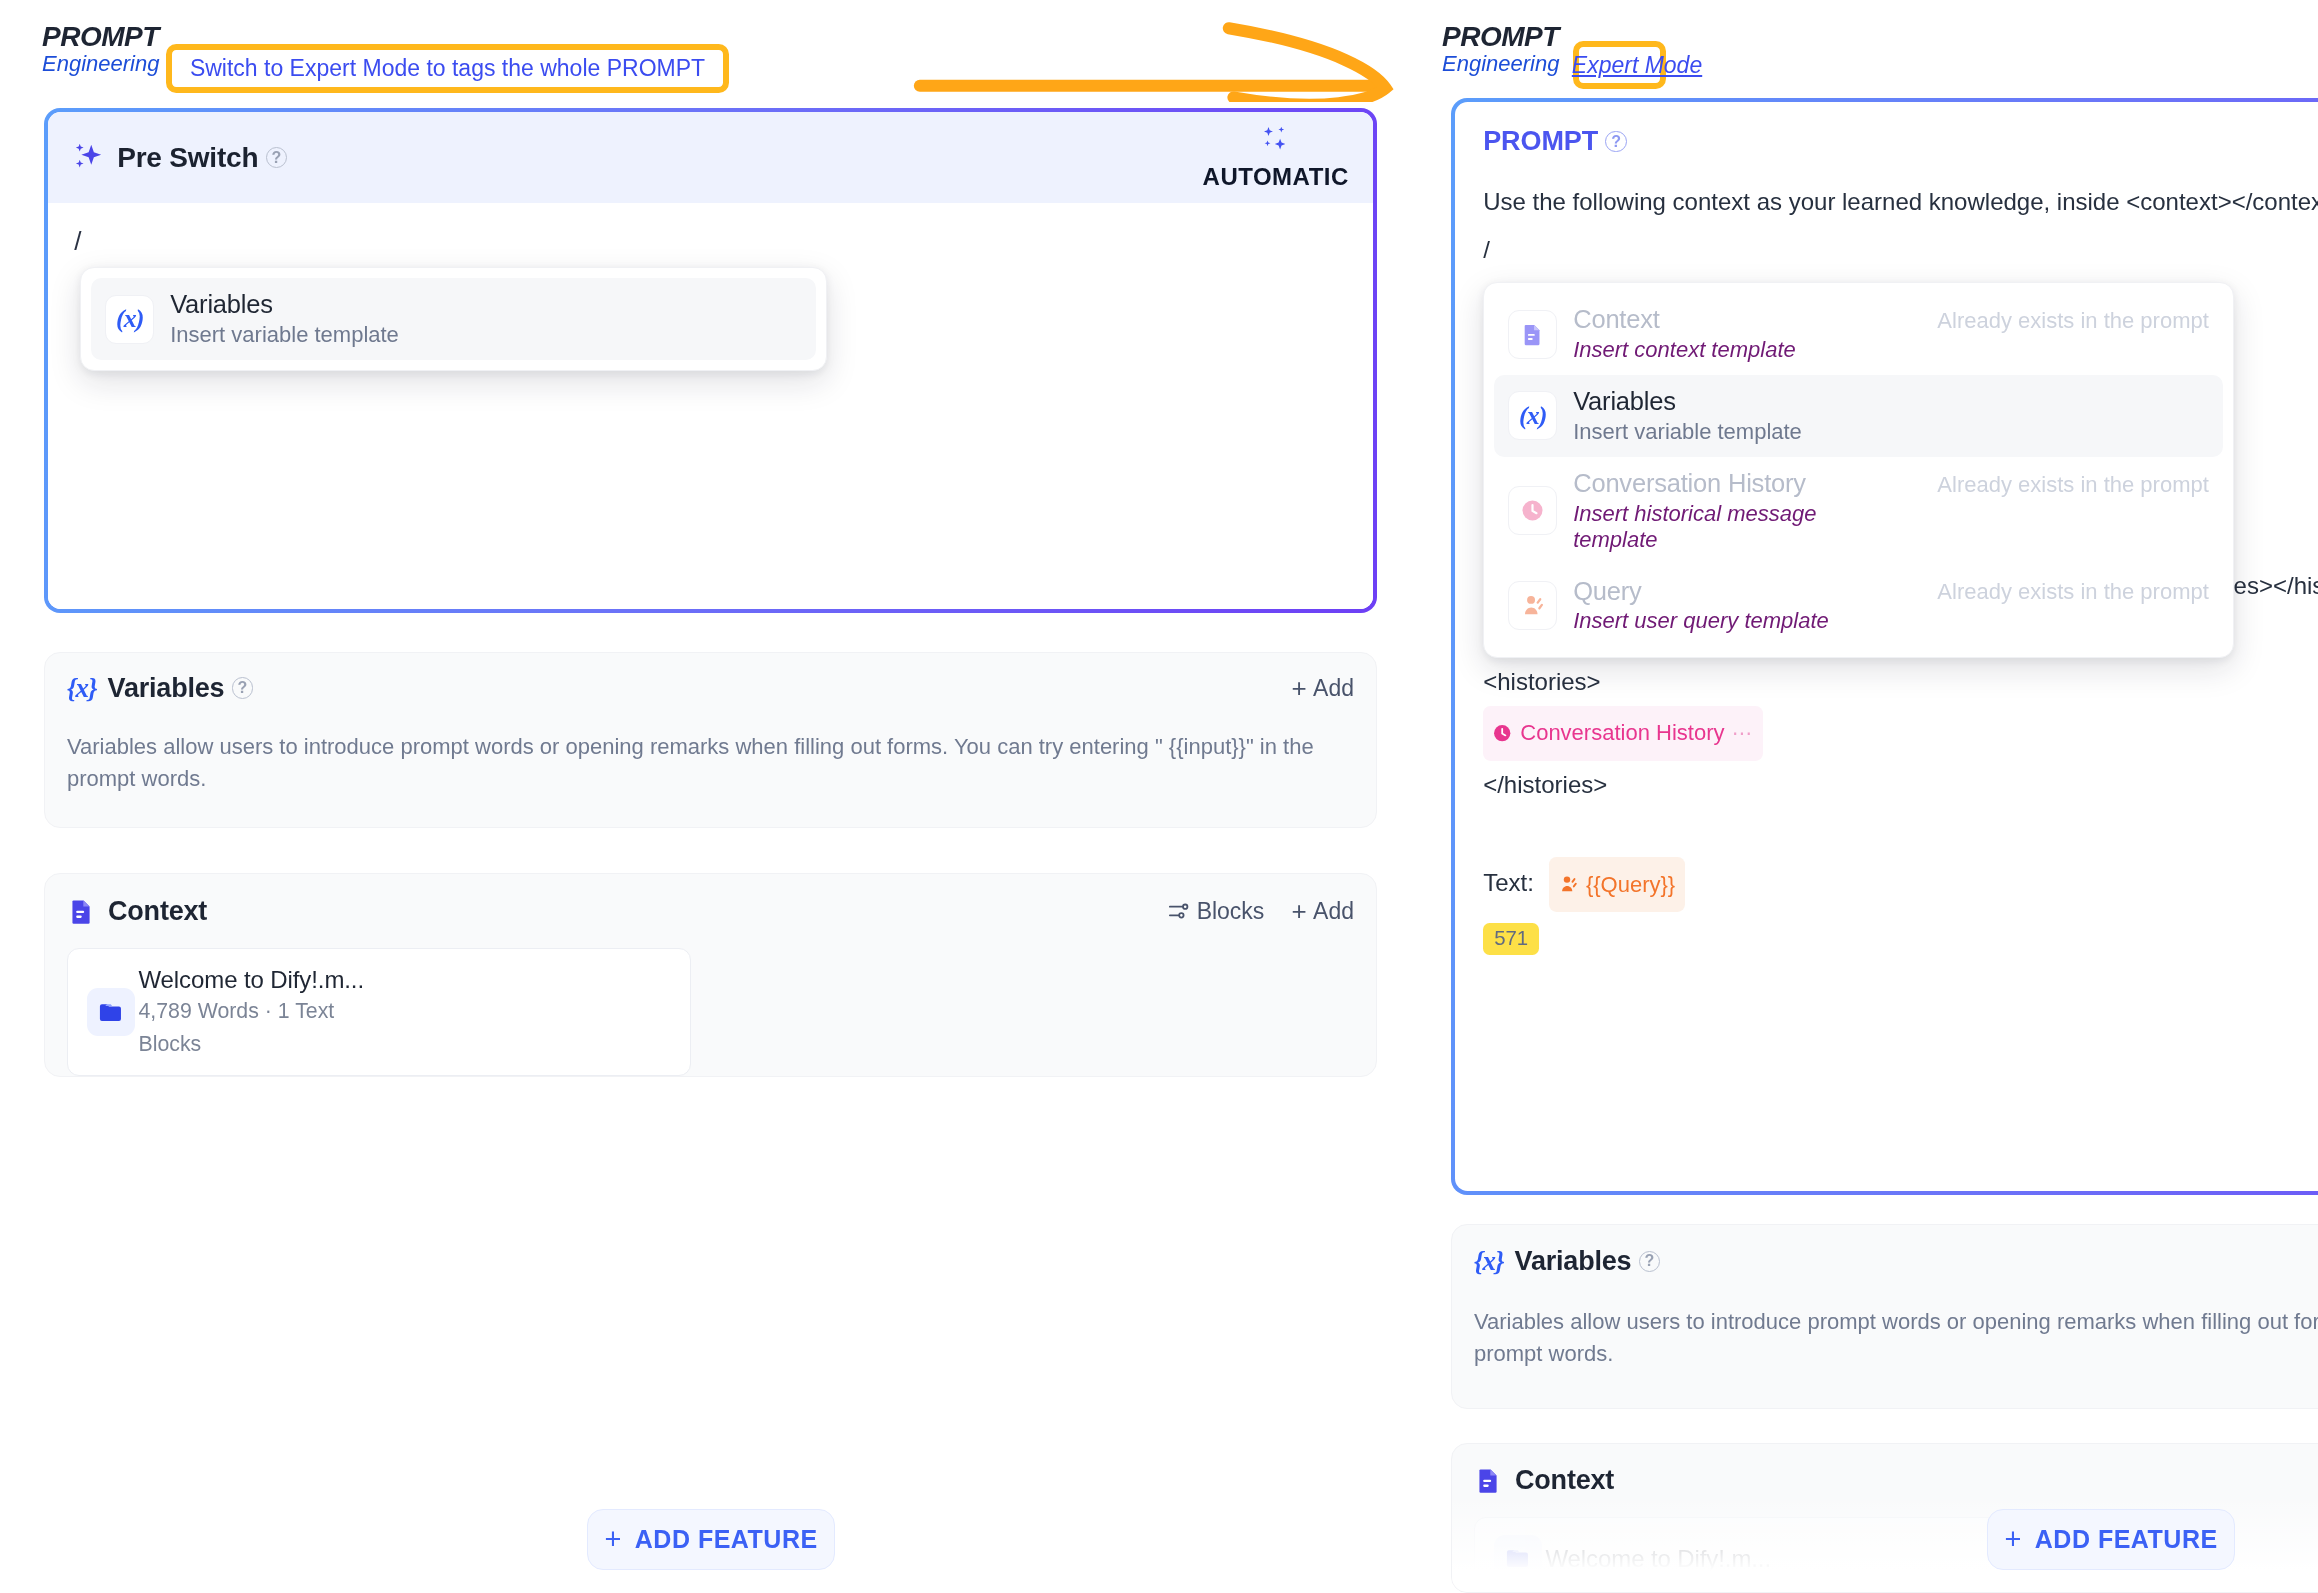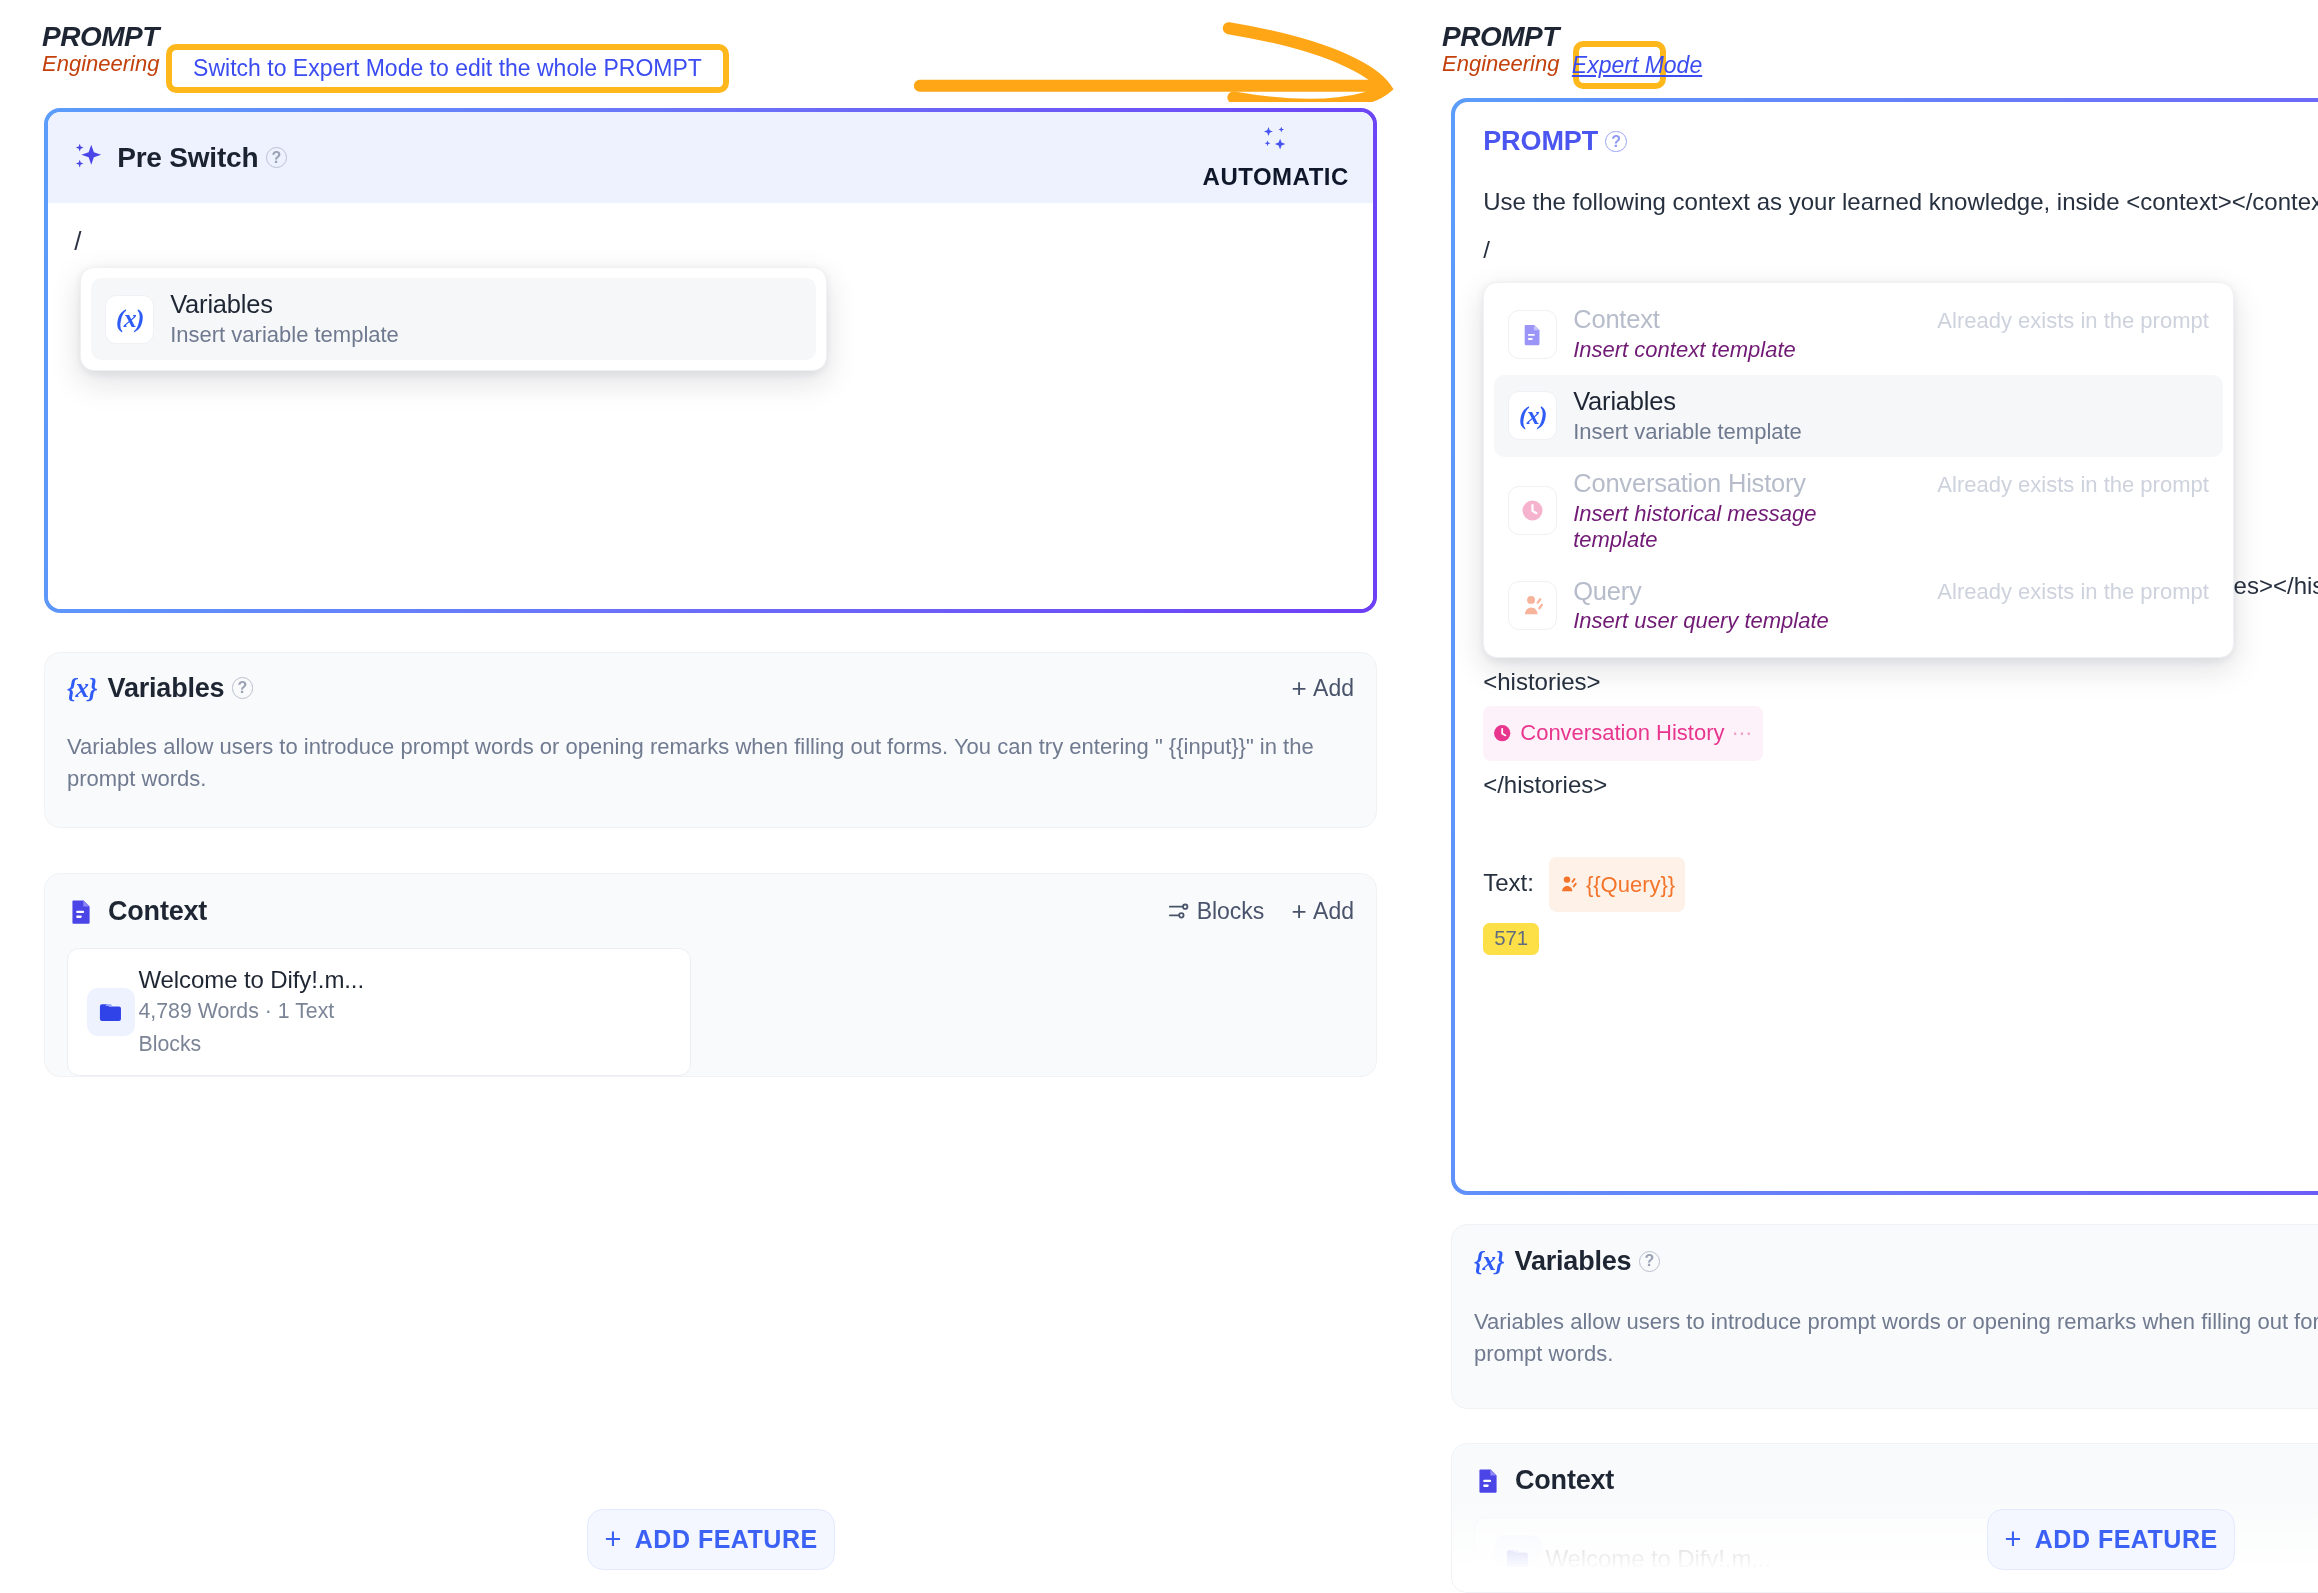--- a/index.html
+++ b/index.html
@@ -7,21 +7,21 @@
     width: 2793px; height: 1593px;
     background: #ffffff;
     font-family: "Liberation Sans", sans-serif;
     overflow: hidden;
   }
   .stage { position: relative; width: 2793px; height: 1593px; }
 
   
   .panel-label { position: absolute; font-weight: 700; font-style: italic; color: #1e2533; }
   .panel-label .l1 { font-size: 28px; letter-spacing: -0.5px; line-height: 29px; }
-  .panel-label .l2 { font-size: 22px; color: #c2410c; line-height: 25px; font-weight: 400; }
+  .panel-label .l2 { font-size: 22px; color: #1d4ed8; line-height: 25px; font-weight: 400; }
 
   .hl-box {
     position: absolute;
     border: 6.5px solid #ffb81c;
     border-radius: 10.2px;
     background: #ffffff;
     display: flex; align-items: center; justify-content: center;
   }
   .hl-box span { color: #3b4cf0; white-space: nowrap; }
 
@@ -136,21 +136,21 @@
       <path d="M690,20 C930,60 1010,120 1030,150 C1000,175 900,205 700,170"></path>
     </g>
   </svg>
 
   <div class="panel-label" style="left:42px;top:22px;">
     <div class="l1">PROMPT</div>
     <div class="l2">Engineering</div>
   </div>
 
   <div class="hl-box" style="left:166px;top:44px;width:563px;height:49px;">
-    <span style="font-size:23px;">Switch to Expert Mode to edit the whole PROMPT</span>
+    <span style="font-size:23px;">Switch to Expert Mode to tags the whole PROMPT</span>
   </div>
 
   <div class="grad-card" style="left:44px;top:108px;width:1333px;height:505px;">
     <div class="grad-inner">
       <div class="pp-head">
         <span class="ico" style="margin-right:12px;">
           <svg width="33" height="33" viewBox="0 0 24 24">
             <path d="M14 2.8 L15.9 8.1 L21.2 10 L15.9 11.9 L14 17.2 L12.1 11.9 L6.8 10 L12.1 8.1 Z" fill="#4b45e8"></path>
             <path d="M5.6 2 L6.35 4.05 L8.4 4.8 L6.35 5.55 L5.6 7.6 L4.85 5.55 L2.8 4.8 L4.85 4.05 Z" fill="#4b45e8"></path>
             <path d="M5.6 13.6 L6.35 15.65 L8.4 16.4 L6.35 17.15 L5.6 19.2 L4.85 17.15 L2.8 16.4 L4.85 15.65 Z" fill="#4b45e8"></path>

